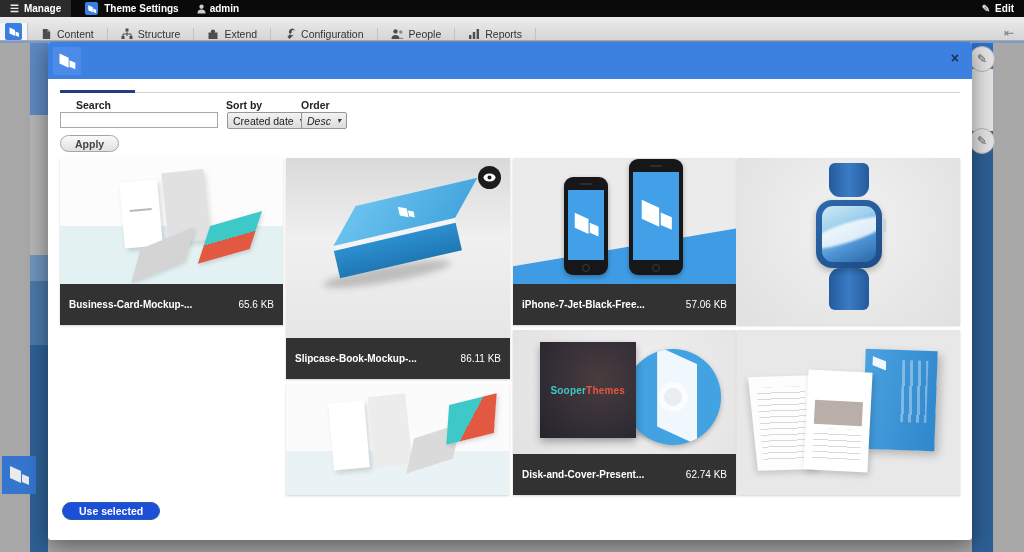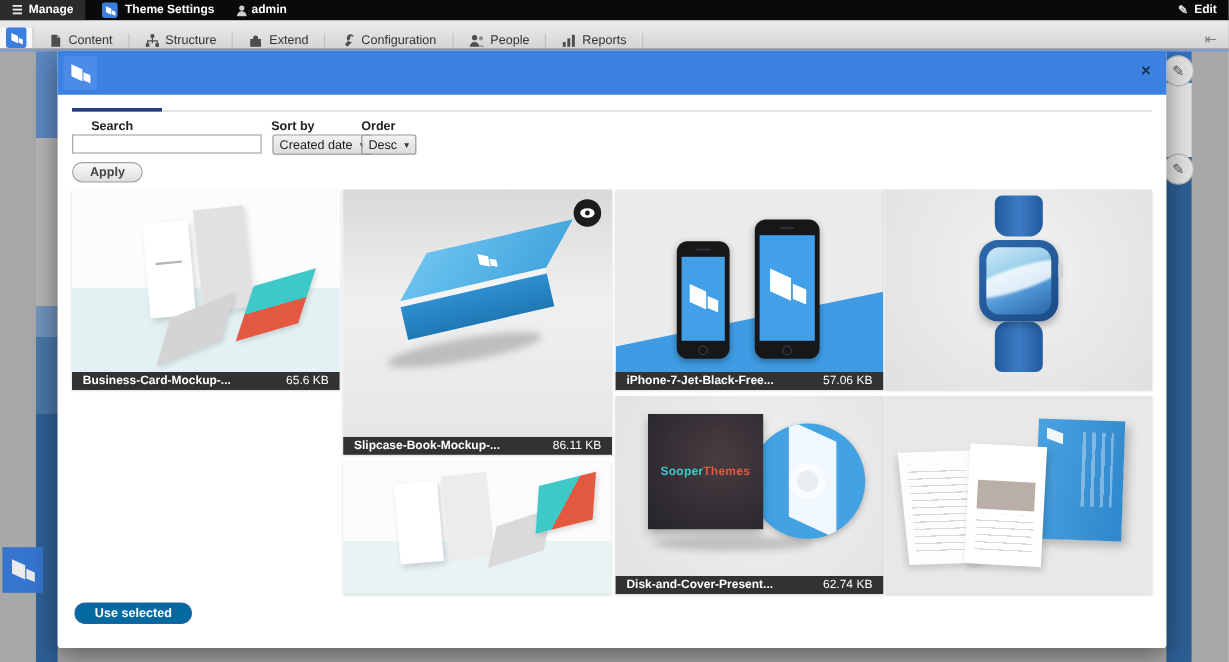--- a/index.html
+++ b/index.html
@@ -50,44 +50,44 @@
   .m-tabline { position:absolute; left:12px; right:12px; top:50px; border-top:1px solid #d4d4d4; }
   .m-tabactive { position:absolute; left:12px; top:48px; width:75px; height:3px; background:#253c7e; cursor:pointer; }
 
   .f-label { position:absolute; font-size:10.5px; font-weight:bold; color:#222; top:57px; }
   .lbl-search { left:28px; } .lbl-sort { left:178px; } .lbl-order { left:253px; }
   .search-input { position:absolute; left:12px; top:70px; width:158px; height:16px; border:1px solid #a9a9a9;
     font-size:10px; padding:0 4px; font-family:"Liberation Sans",sans-serif; }
   .sel { position:absolute; top:70px; height:17px; background:linear-gradient(180deg,#f3f3f3,#dcdcdc);
     border:1px solid #969696; border-radius:2px; font-size:10.5px; color:#222; display:flex; align-items:center;
     gap:6px; padding:0 5px; cursor:pointer; }
-  .sel-sort { left:179px; } .sel-order { left:253px; }
+  .sel-sort { left:179px; } .sel-order { left:253px;font-style:italic; }
   .sel .caret { font-size:8px; color:#333; }
   .apply-btn { position:absolute; left:12px; top:93px; height:17px; padding:0 14px; border-radius:9px;
     border:1px solid #a5a5a5; background:linear-gradient(180deg,#fafafa,#e0e0e0); font-size:10.5px; font-weight:bold;
     color:#444; display:flex; align-items:center; cursor:pointer; }
 
   
   .card { position:absolute; width:223px; display:flex; flex-direction:column; cursor:pointer;
     box-shadow:0 1px 2px rgba(0,0,0,.18); }
   .c1{left:12px;top:116px;height:167px;} .c2{left:238px;top:116px;height:221px;width:224px;}
   .c3{left:465px;top:116px;height:167px;} .c4{left:689px;top:116px;height:167px;}
   .c5{left:12px;top:288px;height:165px;} .c6{left:238px;top:342px;height:111px;}
   .c7{left:465px;top:288px;height:165px;} .c8{left:689px;top:288px;height:165px;}
   .thumb { flex:1; position:relative; overflow:hidden; background:#ececec; }
   .thumb > div { position:absolute; }
-  .flabel { height:15px; background:rgba(34,34,34,.93); color:#fff; display:flex; justify-content:space-between;
+  .flabel { height:41px; background:rgba(34,34,34,.93); color:#fff; display:flex; justify-content:space-between;
     align-items:center; padding:0 9px; font-size:10px; }
   .flabel .fname { font-weight:600; overflow:hidden; white-space:nowrap; }
 
   .eye-badge { position:absolute; top:8px; right:9px; width:23px; height:23px; border-radius:50%;
     background:#1c1c1e; display:grid; place-items:center; z-index:5; cursor:pointer; }
 
   .use-btn { position:absolute; left:14px; top:460px; height:18px; padding:0 16px; border-radius:11px;
-    background:#0369a1; border:1px solid #2361a5; color:#fff; font-size:10.5px; font-weight:bold;
+    background:#1d4ed8; border:1px solid #2361a5; color:#fff; font-size:10.5px; font-weight:bold;
     display:flex; align-items:center; cursor:pointer; }
 
   
   .t-bizcards { background:linear-gradient(180deg,#fcfcfc 0 54%,#e3f1f3 54% 100%); }
   .bz-w1 { left:28%; top:18%; width:17%; height:52%; background:#fff; transform:rotate(-5deg); box-shadow:2px 3px 5px rgba(0,0,0,.15); }
   .bz-ink { position:absolute; left:20%; top:42%; width:60%; height:2px; background:#b9b9b9; }
   .bz-w2 { left:47%; top:10%; width:19%; height:56%; background:#e1e1e1; transform:rotate(-6deg); box-shadow:2px 3px 5px rgba(0,0,0,.12); }
   .bz-flat { left:33%; top:66%; width:26%; height:22%; background:#d4d4d4; transform:rotate(-22deg) skewX(-38deg); box-shadow:2px 2px 4px rgba(0,0,0,.12); }
   .bz-color { right:12%; top:50%; width:24%; height:26%; transform:rotate(-16deg) skewX(-34deg);
     background:linear-gradient(180deg,#3fc8c8 0 52%,#e25840 52% 100%); box-shadow:2px 2px 4px rgba(0,0,0,.15); }

